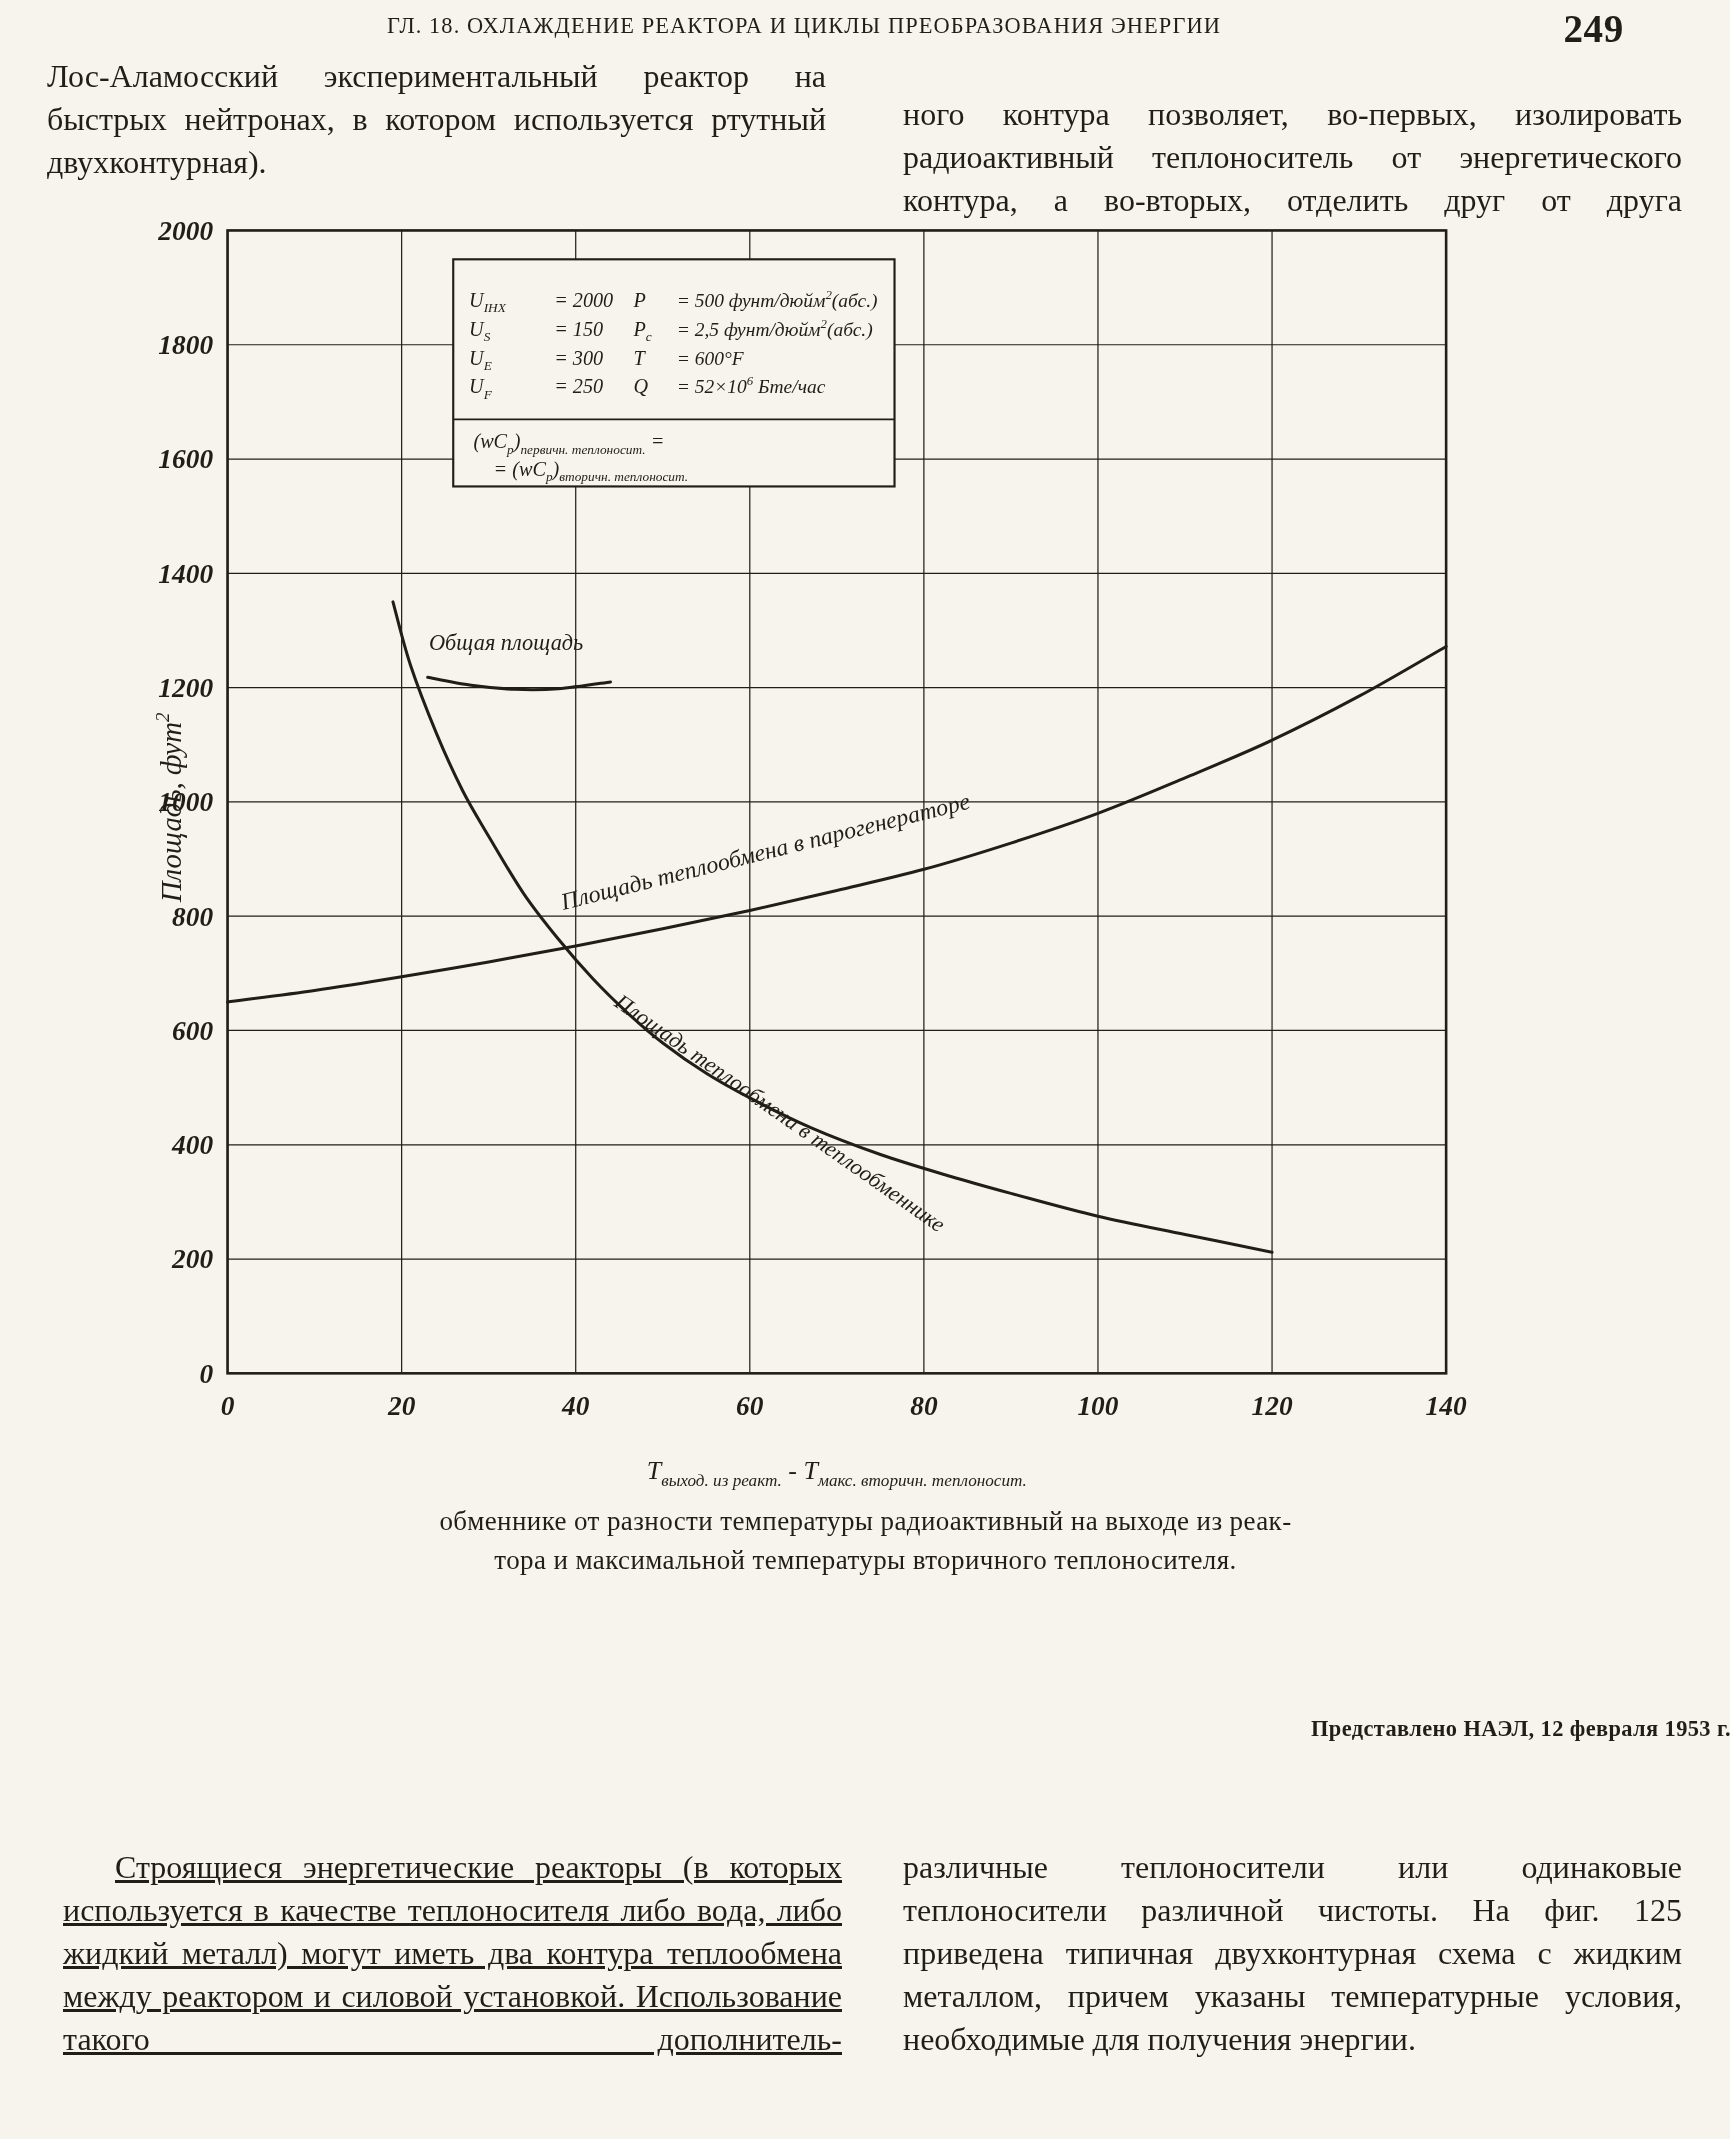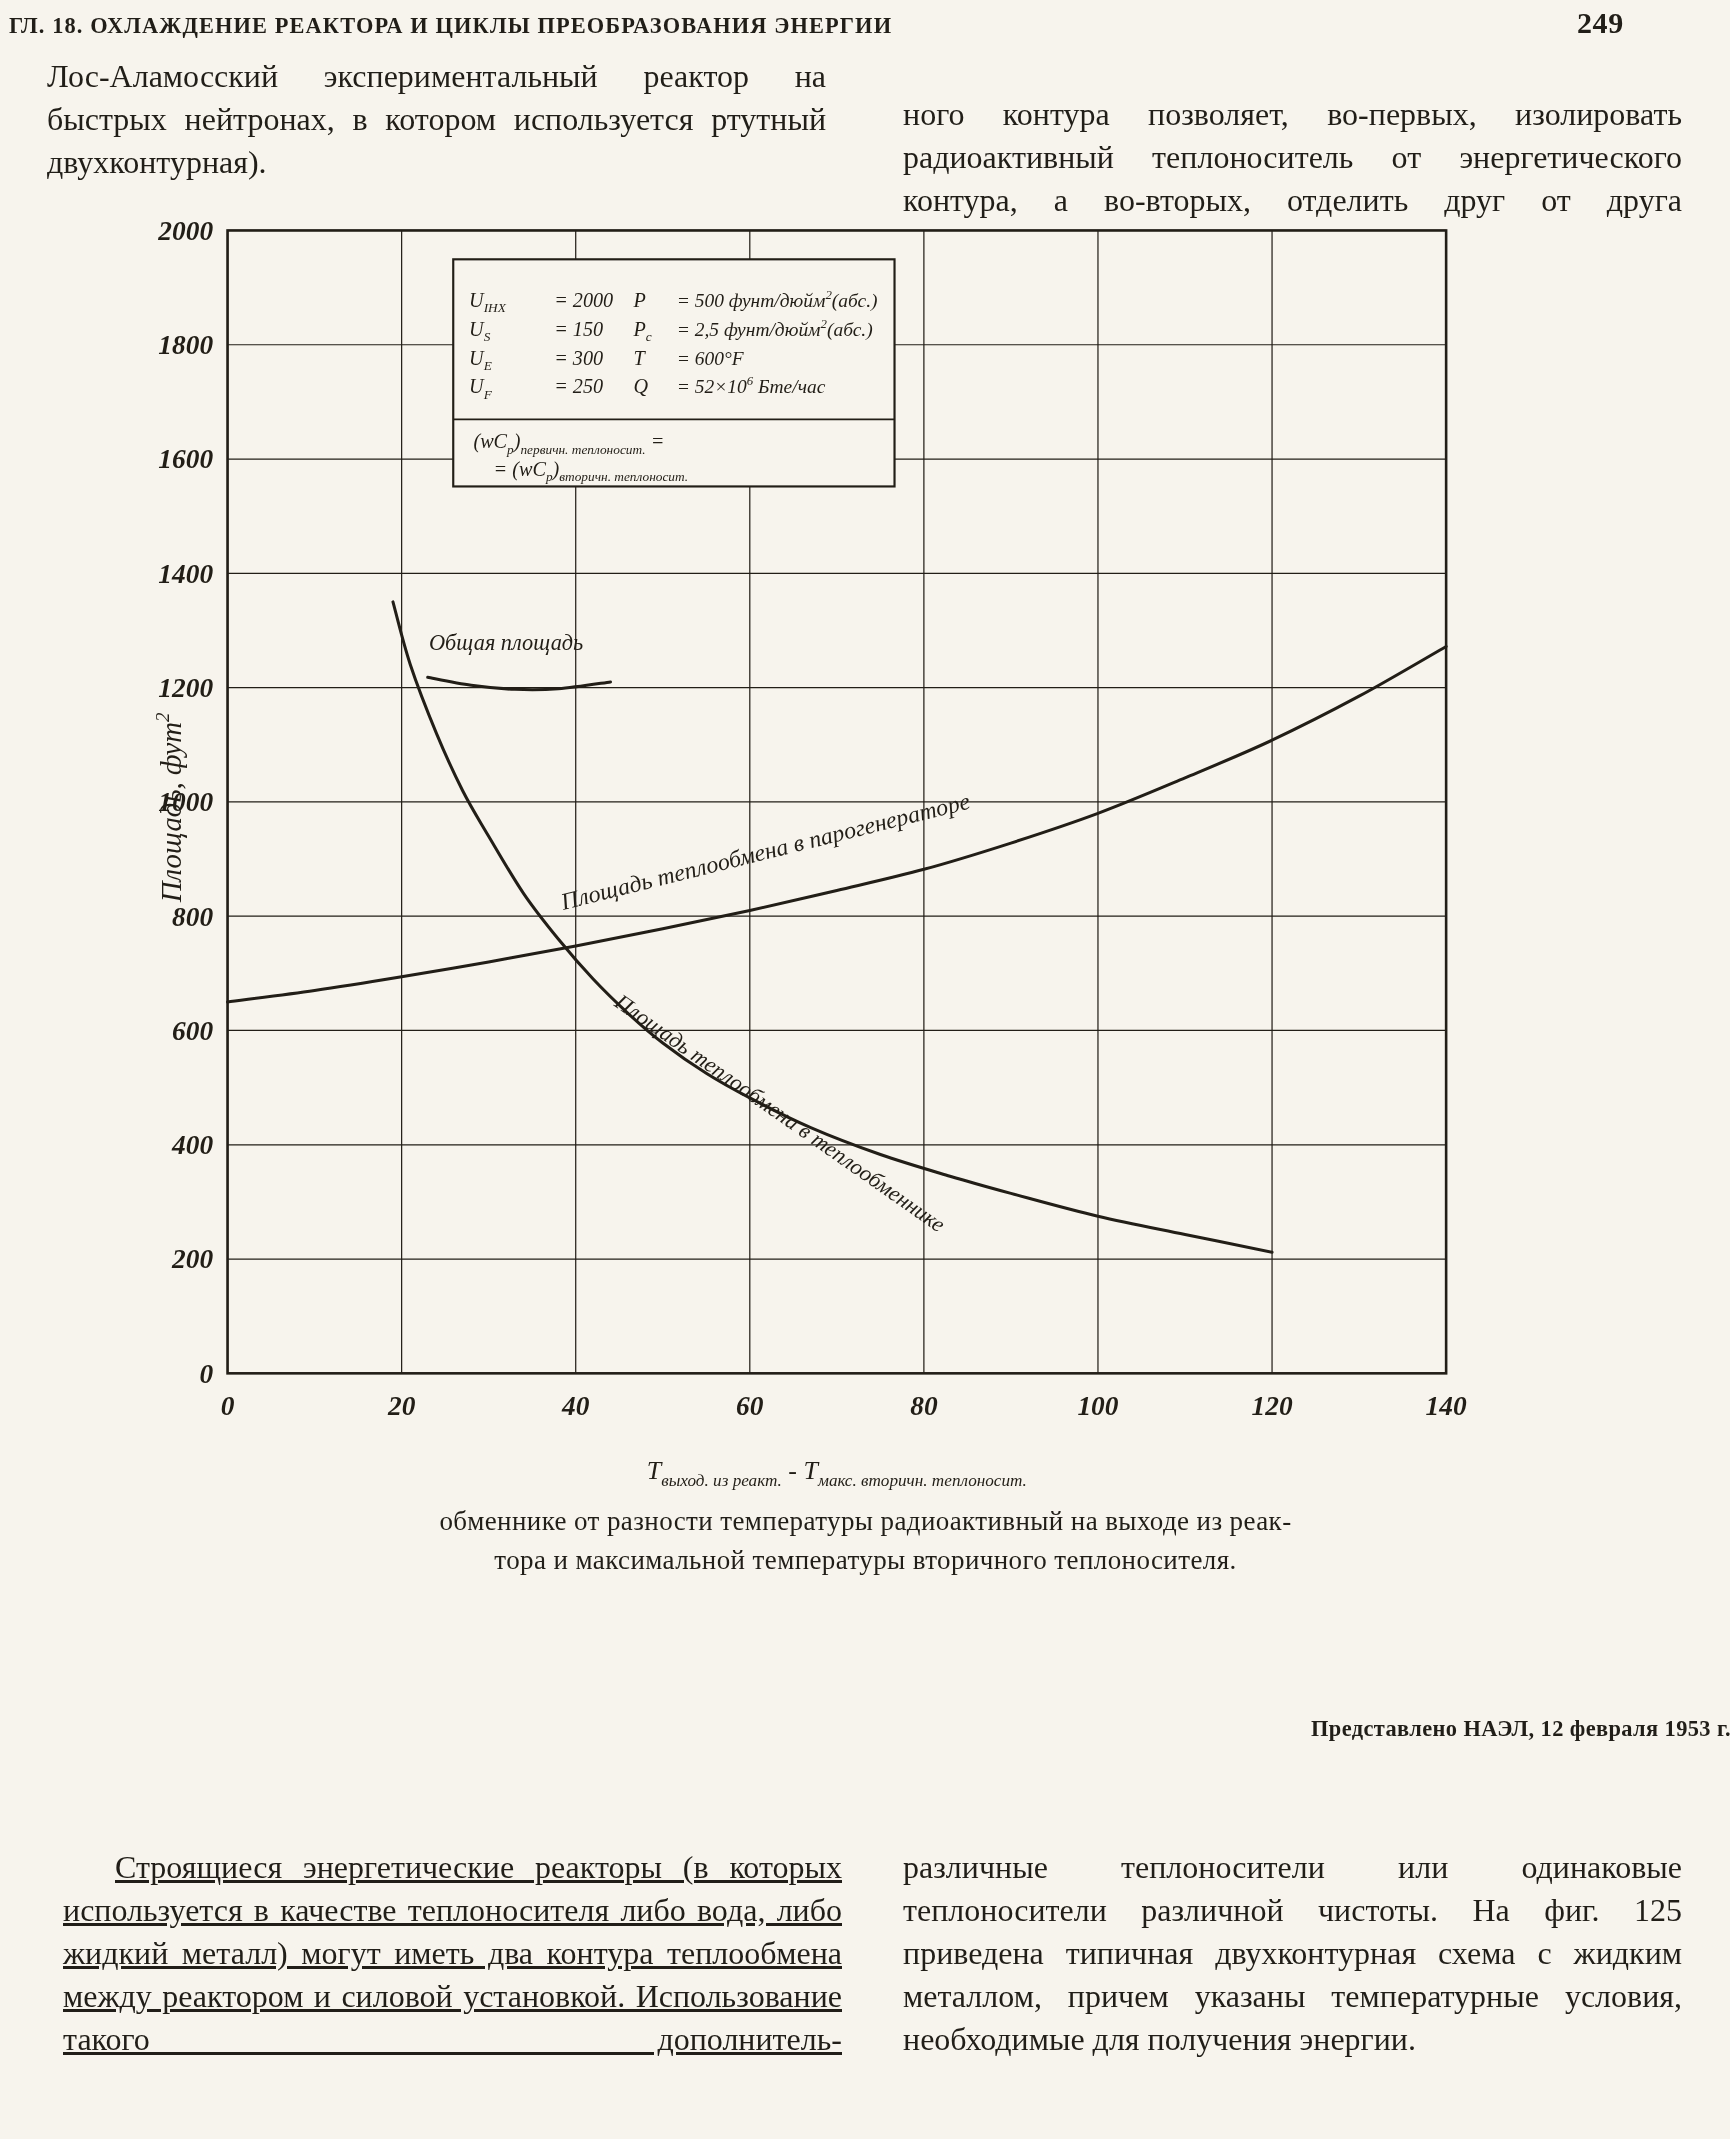--- a/index.html
+++ b/index.html
@@ -2,25 +2,25 @@
 <html style="font-size:11.5px"><head>
 <meta charset="utf-8">
 <style>
   html,body{margin:0;padding:0;background:#dedbd4;}
   .page{
     position:relative;width:1731px;height:2140px;margin:0 auto;
     background:#f7f4ed;color:#211e18;
     font-family:"Liberation Serif", serif;overflow:hidden;
   }
   .running-head{
-    position:absolute;top:13px;left:0;width:1608px;
-    font-weight:bold;font-size:22.4px;letter-spacing:1.1px;margin-left:9px;
+    position:absolute;top:13px;left:0;width:1608px;text-align:center;
+    font-weight:normal;font-size:22.4px;letter-spacing:1.1px;
   }
   .page-number{
-    position:absolute;top:5.8px;right:107px;font-size:30px;font-weight:bold;letter-spacing:0.7px;
+    position:absolute;top:5.8px;right:107px;font-size:39px;font-weight:bold;letter-spacing:0.7px;
   }
   .para{
     position:absolute;width:779px;margin:0;
     font-size:32px;line-height:43px;text-align:justify;
   }
   .justify-last{text-align-last:justify;}
   #p-tl{left:47px;top:55px;}
   #p-tr{left:903px;top:55px;margin-top:38px;}
   #p-bl{left:63px;top:1846px;text-indent:52px;text-decoration:underline;}
   #p-br{left:903px;top:1846px;}

